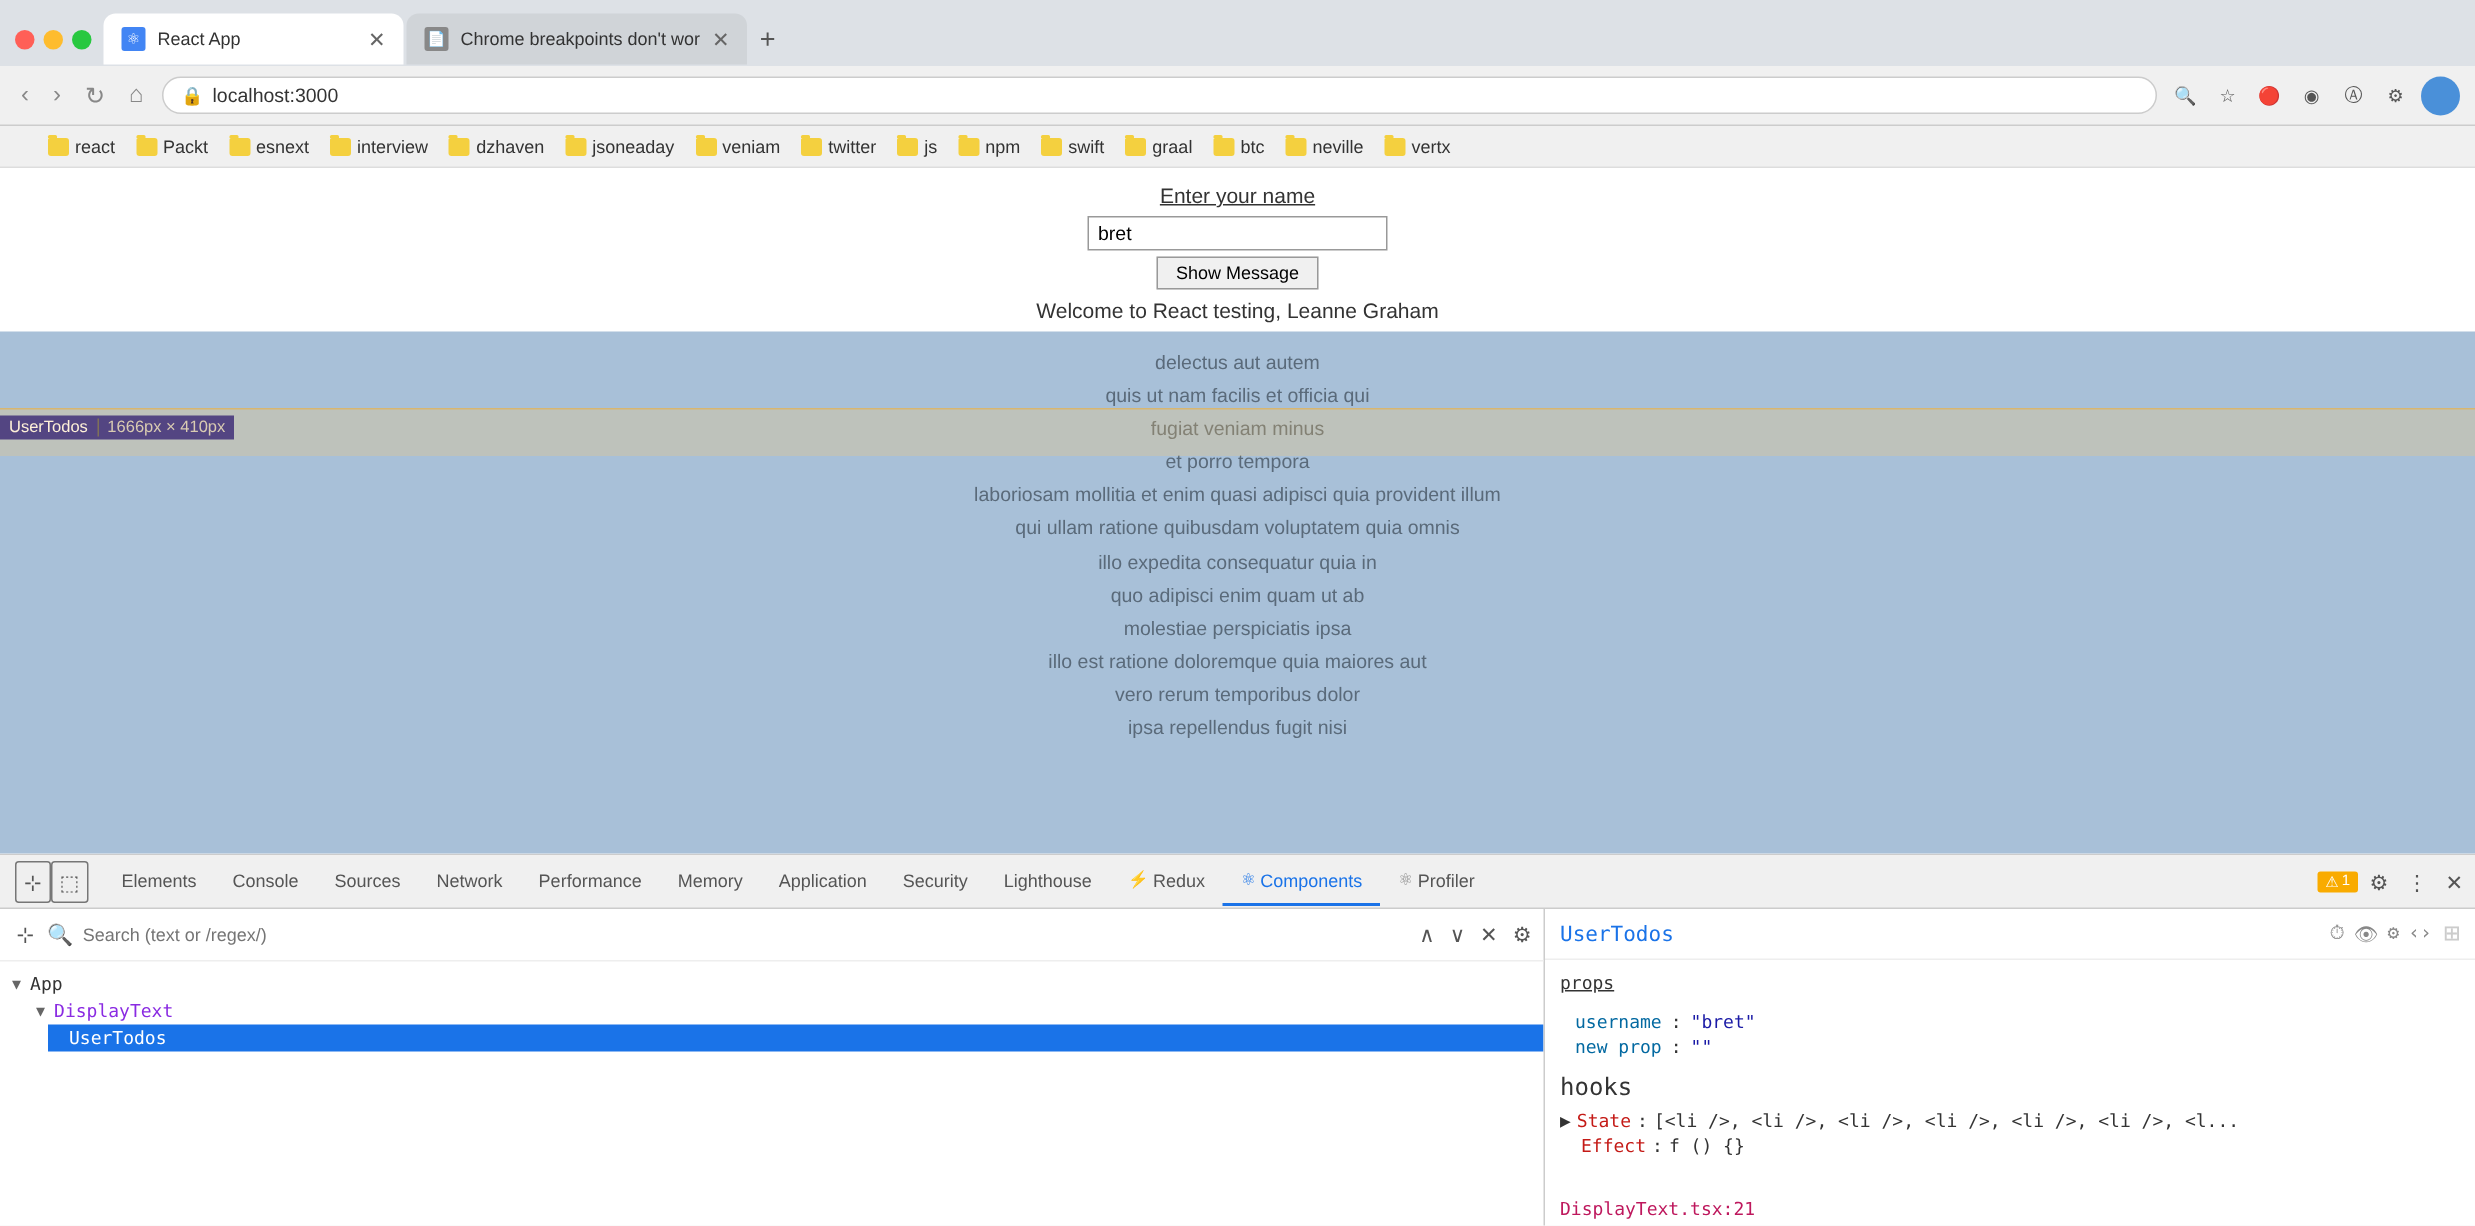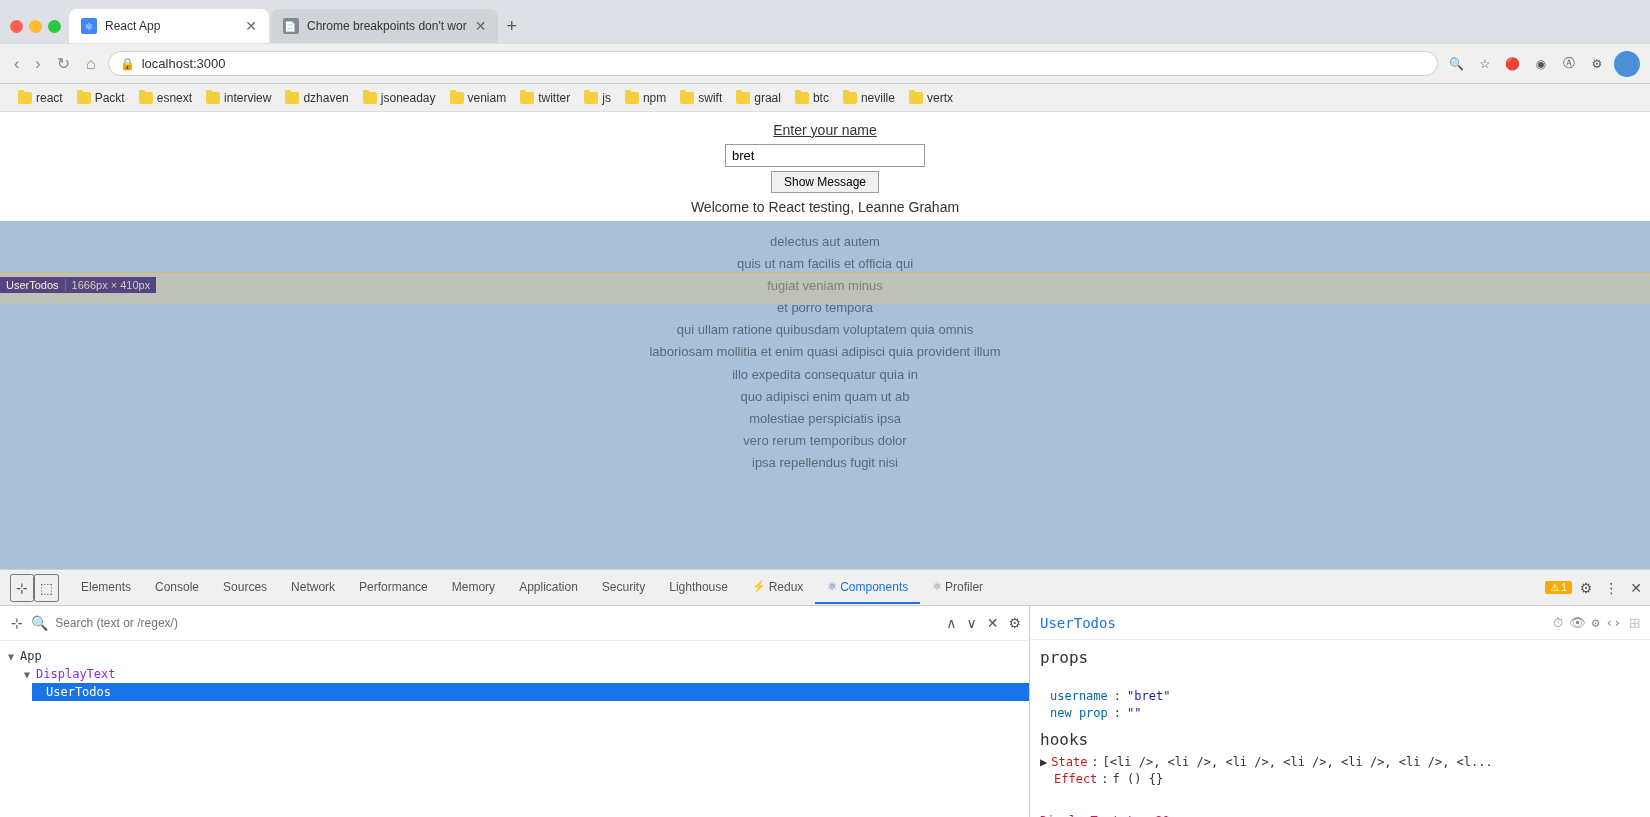--- a/index.html
+++ b/index.html
@@ -21,21 +21,21 @@
     .nav-btn { background: none; border: none; font-size: 16px; color: #888; cursor: pointer; padding: 2px 4px; }
     .nav-btn:disabled { color: #ccc; }
     .address-bar { flex: 1; display: flex; align-items: center; background: #fff; border: 1px solid #ccc; border-radius: 20px; padding: 4px 12px; font-size: 13px; color: #333; gap: 6px; }
     .address-lock { color: #555; font-size: 12px; }
     .address-text { color: #333; }
     .nav-icons { display: flex; align-items: center; gap: 6px; }
     .nav-icon { width: 22px; height: 22px; border-radius: 50%; display: flex; align-items: center; justify-content: center; font-size: 12px; color: #555; cursor: pointer; }
     .avatar { width: 26px; height: 26px; border-radius: 50%; background: #4a90d9; }
 
     
-    .bookmarks-bar { display: flex; align-items: center; background: #f0f0f0; padding: 3px 12px; gap: 2px; height: 28px; border-bottom: 1px solid #ddd; font-size: 12px; overflow: hidden; }
+    .bookmarks-bar { display: flex; align-items: center; background: #f0f0f0; padding: 3px 26px; gap: 2px; height: 28px; border-bottom: 1px solid #ddd; font-size: 12px; overflow: hidden; }
     .bookmark-item { display: flex; align-items: center; gap: 4px; padding: 2px 6px; cursor: pointer; color: #333; white-space: nowrap; }
     .bookmark-folder { width: 14px; height: 12px; background: #f4d03f; border-radius: 1px 2px 2px 2px; display: inline-block; position: relative; }
     .bookmark-folder::before { content: ''; position: absolute; top: -2px; left: 0; width: 6px; height: 2px; background: #f4d03f; border-radius: 1px 1px 0 0; }
     .page-inner { display: flex; flex-direction: column; align-items: center; padding: 10px 0 0; }
     .page-label { font-size: 14px; color: #333; text-decoration: underline; margin-bottom: 6px; }
     .page-input { border: 1px solid #999; padding: 3px 6px; font-size: 13px; width: 200px; margin-bottom: 4px; }
     .page-btn { background: #f0f0f0; border: 1px solid #999; padding: 3px 12px; font-size: 12px; cursor: pointer; margin-bottom: 6px; }
     .page-welcome { font-size: 14px; color: #333; margin-bottom: 6px; }
     .element-label { position: absolute; top: 165px; left: 0; background: #1a1a8c; color: #fff; font-size: 11px; padding: 2px 6px; display: flex; gap: 6px; }
     .element-label-name { color: #fff; }
@@ -79,21 +79,21 @@
     .indent-1 { margin-left: 16px; }
     .indent-2 { margin-left: 32px; }
 
     
     .devtools-right-panel { flex: 1; font-size: 12px; font-family: 'Menlo', 'Monaco', monospace; display: flex; flex-direction: column; overflow: hidden; }
     .right-panel-header { display: flex; align-items: center; padding: 6px 10px; border-bottom: 1px solid #eee; }
     .component-name { color: #1a73e8; font-size: 14px; font-weight: 500; }
     .right-panel-icons { margin-left: auto; display: flex; gap: 6px; }
     .rp-icon { color: #888; font-size: 13px; cursor: pointer; }
     .right-panel-body { flex: 1; overflow-y: auto; padding: 8px 10px; }
-    .section-title { color: #333; font-size: 16px; margin-bottom: 22px; }
+    .section-title { color: #333; font-size: 12px; margin-bottom: 12px; text-decoration: underline; }
     .prop-row { display: flex; align-items: baseline; gap: 6px; margin-bottom: 3px; padding-left: 10px; }
     .prop-key { color: #0369a1; }
     .prop-colon { color: #333; }
     .prop-value { color: #1a1aa6; }
     .prop-value.string { color: #1a1aa6; }
     .prop-value.empty-string { color: #1a1aa6; }
     .hooks-section { margin-top: 10px; }
     .hooks-title { color: #333; font-size: 16px; margin-bottom: 6px; }
     .hook-row { display: flex; align-items: baseline; gap: 4px; margin-bottom: 3px; }
     .hook-arrow { color: #333; }
@@ -233,25 +233,26 @@
     <input class="page-input" value="bret" style="">
     <button class="page-btn">Show Message</button>
     <div class="page-welcome">Welcome to React testing, Leanne Graham</div>
   </div>
 
   <div class="blue-area">
     <div class="blue-area-line">delectus aut autem</div>
     <div class="blue-area-line">quis ut nam facilis et officia qui</div>
     <div class="blue-area-line">fugiat veniam minus</div>
     <div class="blue-area-line">et porro tempora</div>
+    <div class="blue-area-line">laboriosam mollitia et enim quasi adipisci quia provident illum</div>
     <div class="blue-area-line">qui ullam ratione quibusdam voluptatem quia omnis</div>
-    <div class="blue-area-line">laboriosam mollitia et enim quasi adipisci quia provident illum</div>
     <div class="blue-area-line">illo expedita consequatur quia in</div>
     <div class="blue-area-line">quo adipisci enim quam ut ab</div>
     <div class="blue-area-line">molestiae perspiciatis ipsa</div>
+    <div class="blue-area-line">illo est ratione doloremque quia maiores aut</div>
     <div class="blue-area-line">vero rerum temporibus dolor</div>
     <div class="blue-area-line">ipsa repellendus fugit nisi</div>
   </div>
 </div>
 
 <div class="devtools">
 
   <div class="devtools-tabs">
     <div class="dt-top-icons" style="margin-right:4px;">
       <button class="dt-select-icon">⊹</button>

